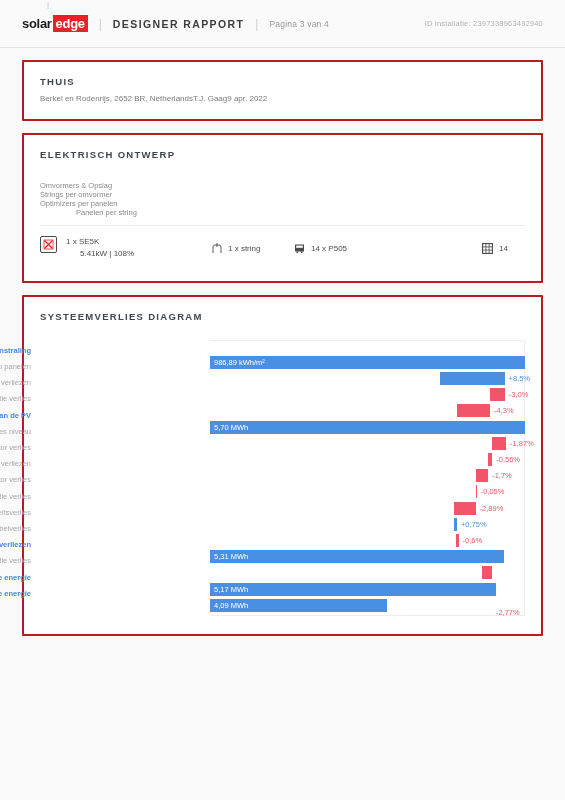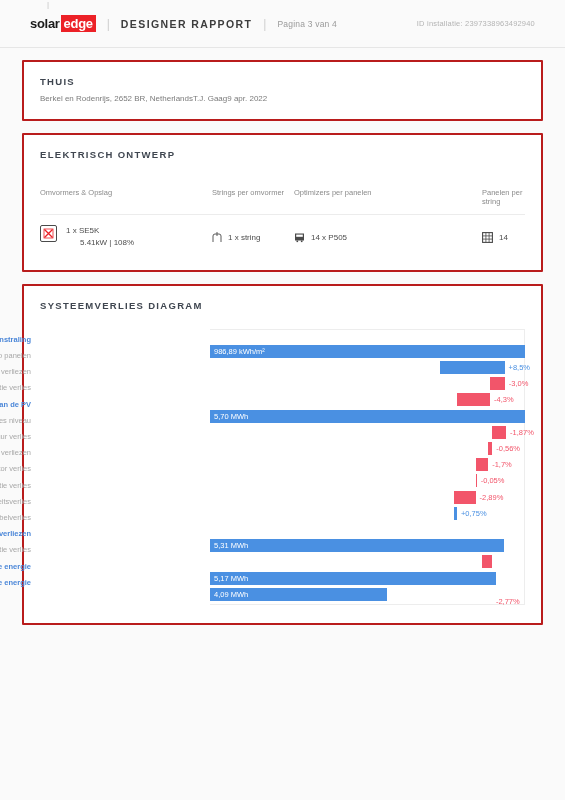--- a/index.html
+++ b/index.html
@@ -8,21 +8,21 @@
     background: #fafafa;
     font-family: "Liberation Sans", sans-serif;
     -webkit-font-smoothing: antialiased;
   }
   .page { width: 565px; height: 800px; position: relative; background: #fafafa; }
 
   
   .header {
     height: 48px;
     display: flex; align-items: center;
-    padding: 0 30px;
+    padding: 0 22px;
     border-bottom: 1px solid #e6e6e6;
     background: #fafafa;
     justify-content: center;
   }
   .logo { display: flex; align-items: center; font-size: 13px; font-weight: bold; letter-spacing: -0.3px; }
   .logo .solar { color: #1a1a1a; }
   .logo .edge { background: #ec2127; color: #ffffff; padding: 1px 3px; margin-left: 1px; }
   .hdr-sep { color: #cfcfcf; margin: 0 11px; font-size: 12px; font-weight: 300; }
   .hdr-title { font-size: 10.5px; letter-spacing: 1.4px; color: #3c3c3c; font-weight: bold; }
   .hdr-page { font-size: 8.5px; color: #9a9a9a; letter-spacing: 0.2px; }
@@ -39,21 +39,21 @@
     font-size: 9.5px; letter-spacing: 1.3px; color: #3f4650; font-weight: bold;
   }
 
   
   .thuis { padding: 14px 16px 16px 16px; }
   .thuis .sub { margin-top: 7px; font-size: 8px; color: #7b7b7b; display: flex; align-items: center; }
   .thuis .sub .bar { color: #d8d8d8; margin: 0 7px; }
 
   
   .eo { padding: 14px 16px 8px 16px; }
-  .eo-cols { display: flex; margin-top: 28px; font-size: 7.5px; color: #8b8b8b; }
+  .eo-cols { display: flex; margin-top: 21px; font-size: 7.5px; color: #8b8b8b; flex-direction: column; }
   .c1 { width: 172px; } .c2 { width: 82px; } .c3 { width: 152px; } .c4 { flex: 1; padding-left: 36px; }
   .eo-rowline { border-top: 1px solid #ececec; margin-top: 8px; }
   .eo-vals { display: flex; align-items: center; padding: 10px 0 12px 0; }
   .inv-cell { width: 172px; display: flex; align-items: flex-start; }
   .inv-icon {
     width: 17px; height: 17px; border: 1.6px solid #4a4a4a; border-radius: 2px;
     display: flex; align-items: center; justify-content: center; margin-right: 9px; flex: none;
   }
   .inv-txt { font-size: 8px; color: #4d4d4d; line-height: 1.55; }
   .inv-txt .l2 { padding-left: 14px; }
@@ -256,20 +256,24 @@
           </div>
           <div class="row" style="top: 162px;">
             <div class="lbl minor">Paneel kwaliteitsverlies</div>
             <div class="track">
               <div class="bar blue" style="left: 77.5%; width: 0.9%;"></div>
               <span class="bar-out blue" style="left: calc(78.4% + 4px);">+0,75%</span>
             </div>
           </div>
           <div class="row" style="top: 178.2px;">
             <div class="lbl minor">DC ohms kabelverlies</div>
+            <div class="track">
+              <div class="bar red" style="left: 78%; width: 0.9%;"></div>
+              <span class="bar-out red" style="left: calc(78.9% + 4px);">-0,6%</span>
+            </div>
           </div>
           <div class="row" style="top: 194.4px;">
             <div class="lbl major">Energie na DC verliezen</div>
             <div class="track">
               <div class="bar blue" style="left: 0%; width: 93.2%;">
                 <span class="bar-inside">5,31 MWh</span>
               </div>
             </div>
           </div>
           <div class="row" style="top: 210.6px;">

